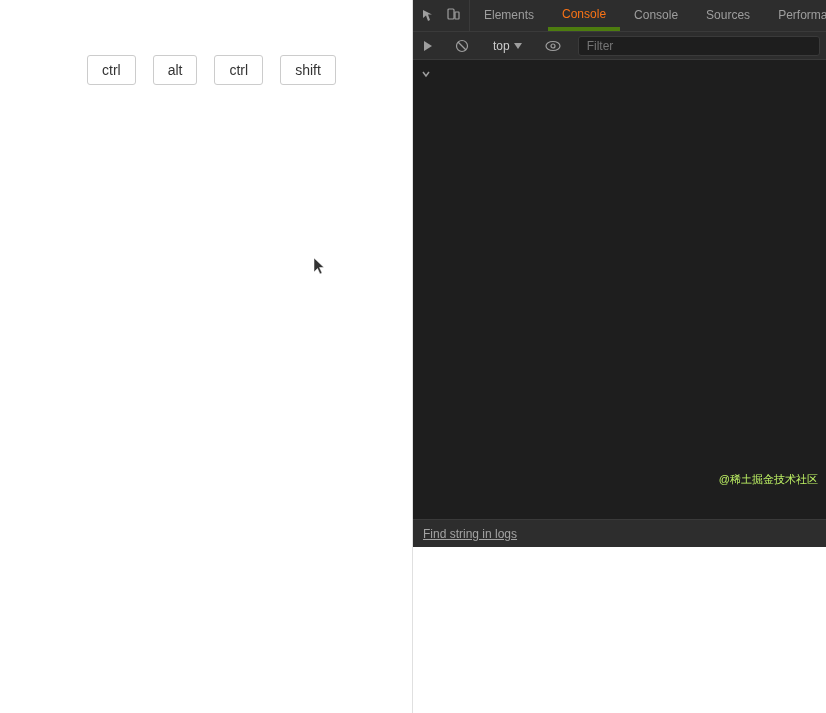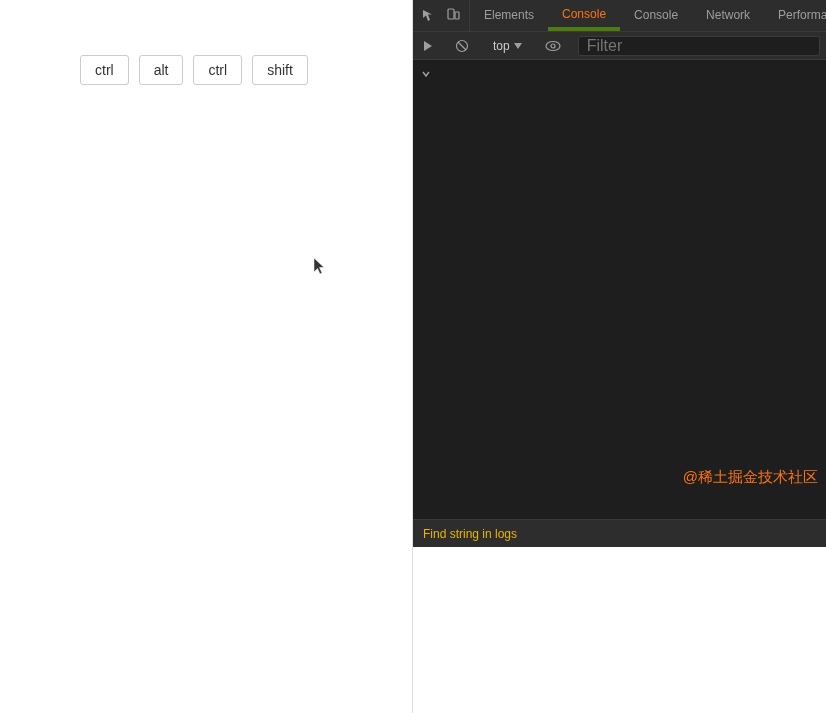--- a/index.html
+++ b/index.html
@@ -33,20 +33,21 @@
     }
 
     .key-btn {
       border: 1px solid #ccc;
       background: #fff;
       padding: 6px 14px;
       font-size: 14px;
       cursor: pointer;
       border-radius: 3px;
       color: #333;
+      margin-left: 7px;
     }
 
     .cursor {
       position: absolute;
       top: 258px;
       left: 314px;
       width: 12px;
       height: 18px;
     }
 
@@ -154,21 +155,21 @@
       color: #9e9e9e;
       font-size: 13px;
       cursor: pointer;
     }
 
     .filter-input {
       flex: 1;
       background: #1e1e1e;
       border: 1px solid #3a3a3a;
       color: #0ea5e9;
-      font-size: 16px;
+      font-size: 12px;
       padding: 2px 8px;
       border-radius: 3px;
       outline: none;
       height: 20px;
     }
 
     
     .console-area {
       flex: 1;
       background: #1e1e1e;
@@ -183,38 +184,39 @@
       color: #9e9e9e;
       font-size: 12px;
       cursor: pointer;
     }
 
     
     .watermark {
       position: absolute;
       bottom: 32px;
       right: 8px;
-      color: #f97316;
-      font-size: 15px;
+      color: #bef264;
+      font-size: 11px;
     }
 
     
     .find-bar {
       height: 28px;
       background: #2d2d2d;
       border-top: 1px solid #3a3a3a;
       display: flex;
       align-items: center;
       padding: 0 10px;
       flex-shrink: 0;
     }
 
     .find-bar-text {
-      color: #eab308;
-      font-size: 12px;
+      color: #a3a3a3;
+      font-size: 12px;
+      text-decoration: underline;
     }
   </style>
 </head>
 <body>
 
 <div class="left-panel">
   <div class="key-buttons">
     <button class="key-btn">ctrl</button>
     <button class="key-btn">alt</button>
     <button class="key-btn">ctrl</button>
@@ -244,21 +246,21 @@
           <rect x="3" y="1" width="6" height="10" rx="1" stroke="#9e9e9e" stroke-width="1.2" fill="none"></rect>
           <rect x="10" y="4" width="4" height="7" rx="0.5" stroke="#9e9e9e" stroke-width="1.2" fill="none"></rect>
         </svg>
       </div>
     </div>
 
     <div class="devtools-tabs">
       <div class="devtools-tab">Elements</div>
       <div class="devtools-tab active">Console</div>
       <div class="devtools-tab">Console</div>
-      <div class="devtools-tab">Network</div>
+      <div class="devtools-tab">Sources</div>
       <div class="devtools-tab">Performan...</div>
     </div>
   </div>
 
   <div class="devtools-toolbar2">
     <div class="toolbar2-icon">
 
       <svg width="14" height="14" viewBox="0 0 14 14" fill="none">
         <polygon points="3,2 11,7 3,12" fill="#9e9e9e"></polygon>
       </svg>

